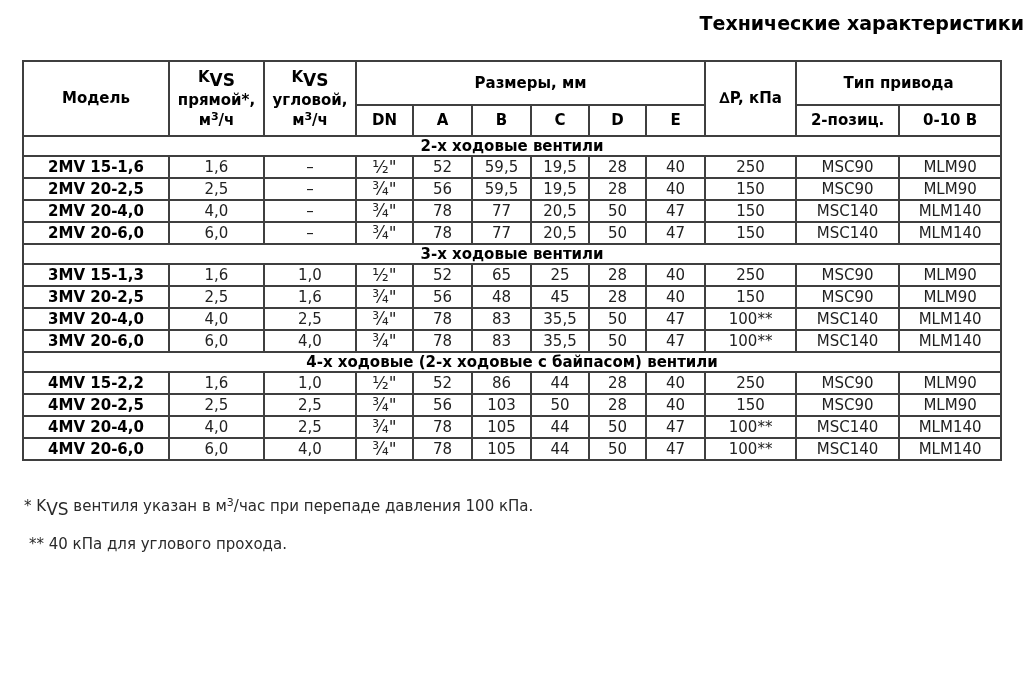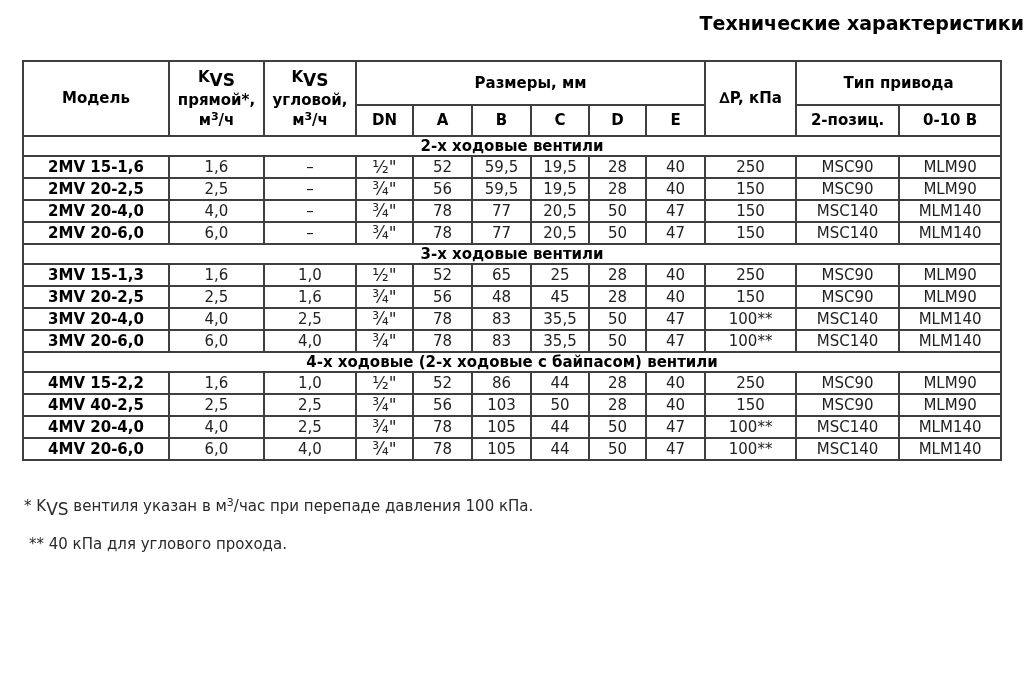--- a/index.html
+++ b/index.html
@@ -224,21 +224,21 @@
       <td>52</td>
       <td>86</td>
       <td>44</td>
       <td>28</td>
       <td>40</td>
       <td>250</td>
       <td>MSC90</td>
       <td>MLM90</td>
     </tr>
     <tr class="data-row">
-      <td class="model">4MV 40-2,5</td>
+      <td class="model">4MV 20-2,5</td>
       <td>2,5</td>
       <td>2,5</td>
       <td class="dn">¾"</td>
       <td>56</td>
       <td>103</td>
       <td>50</td>
       <td>28</td>
       <td>40</td>
       <td>150</td>
       <td>MSC90</td>

